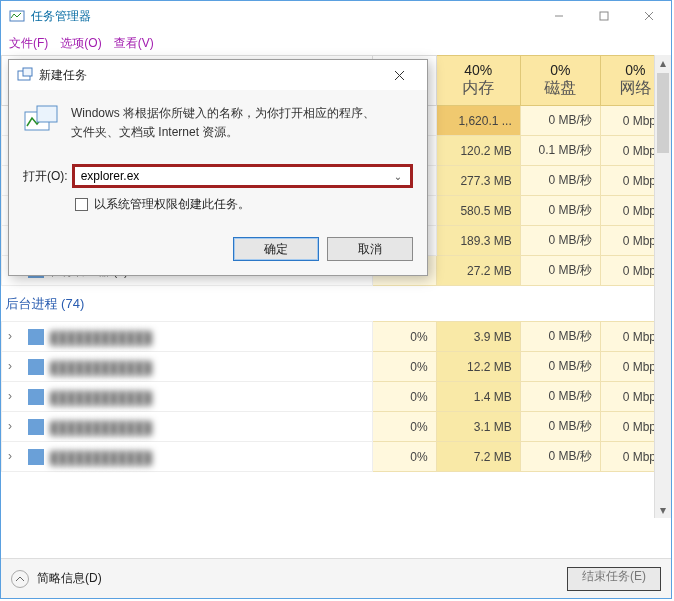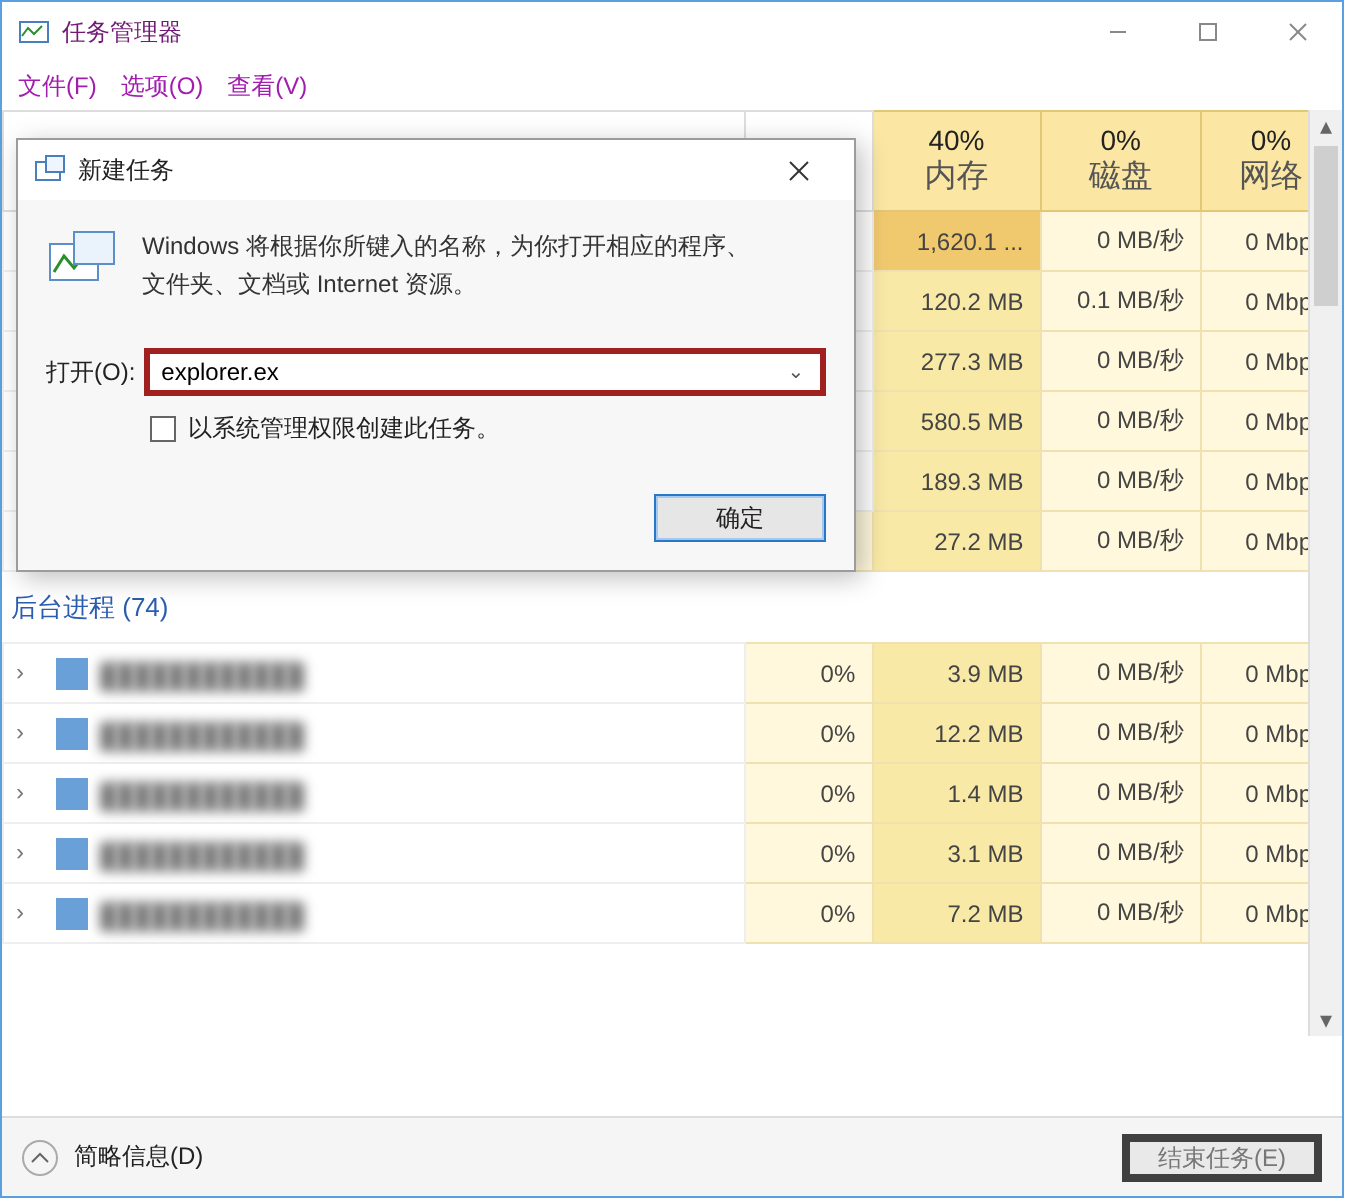--- a/index.html
+++ b/index.html
@@ -1,19 +1,19 @@
 <!DOCTYPE html>
 <html><head>
 <meta charset="utf-8">
 <style>
   * { box-sizing: border-box; }
   html, body { margin:0; padding:0; font-family: "Microsoft YaHei", "Segoe UI", sans-serif; font-size:12px; color:#222; }
   body { background:#fff; width:674px; height:601px; overflow:hidden; position:relative; }
   .window { width:672px; height:599px; border:1px solid #5aa0e0; background:#fff; display:flex; flex-direction:column; position:relative; }
-  .titlebar { height:30px; display:flex; align-items:center; padding:0 0 0 8px; color:#701a75; background:#fff; flex:none; }
+  .titlebar { height:30px; display:flex; align-items:center; padding:0 0 0 8px; color:#0369a1; background:#fff; flex:none; }
   .titlebar .title { flex:1; display:flex; align-items:center; gap:6px; }
   .winbtn { width:45px; height:30px; display:flex; align-items:center; justify-content:center; color:#888; }
   .menubar { height:24px; display:flex; align-items:center; gap:12px; padding:0 8px; color:#a21caf; flex:none; }
   .content { flex:1; position:relative; overflow:hidden; }
   .table { width:100%; border-collapse:collapse; }
   .theadrow th { background:#fbe7a3; border:1px solid #e0c877; height:50px; font-weight:normal; color:#333; }
   .theadrow th .pct { font-size:14px; color:#222; }
   .theadrow th .lbl { font-size:16px; color:#555; }
   tbody tr { height:30px; }
   tbody td { border:1px solid #efe1b0; background:#fff8dd; text-align:right; padding-right:8px; font-size:12px; color:#444; }
@@ -26,23 +26,23 @@
   tbody td.net { width:70px; }
   tr.section td { background:#fff; border:none; font-size:13px; color:#2a5db0; text-align:left; padding-left:4px; height:36px; }
   tbody td.mem.dark { background:#f0c96f; }
   .scrollbar { position:absolute; right:0; top:0; bottom:40px; width:17px; background:#f0f0f0; border-left:1px solid #ddd; }
   .scrollbar .arrow { height:16px; display:flex; align-items:center; justify-content:center; color:#666; }
   .scrollbar .track { position:absolute; top:16px; bottom:16px; left:0; right:0; }
   .scrollbar .thumb { position:absolute; left:2px; right:2px; top:2px; height:80px; background:#cfcfcf; }
   .footer { height:40px; border-top:1px solid #ddd; display:flex; align-items:center; padding:0 10px; background:#f5f5f5; flex:none; }
   .footer .collapse { width:18px; height:18px; border:1px solid #aaa; border-radius:50%; display:flex; align-items:center; justify-content:center; margin-right:8px; color:#666; }
   .footer .spacer { flex:1; }
-  .footer .endtask { height:24px; padding:0 14px; background:#e9e9e9; border:4px solid #404040; color:#777; }
+  .footer .endtask { height:24px; padding:0 14px; background:#e9e9e9; border:1px solid #404040; color:#777; }
   
-  .dialog { position:absolute; left:7px; top:68px; width:420px; background:#f7f7f7; border:1px solid #9c9c9c; box-shadow:3px 3px 12px rgba(0,0,0,.25); z-index:10; }
+  .dialog { position:absolute; left:7px; top:58px; width:420px; background:#f7f7f7; border:1px solid #9c9c9c; box-shadow:3px 3px 12px rgba(0,0,0,.25); z-index:10; }
   .dialog .dtitle { height:30px; display:flex; align-items:center; padding:0 8px; background:#fff; }
   .dialog .dtitle .dicon { width:16px; height:16px; margin-right:6px; }
   .dialog .dtitle .txt { flex:1; font-size:12px; }
   .dialog .close { width:40px; height:28px; display:flex; align-items:center; justify-content:center; font-size:14px; }
   .dialog .dbody { padding:14px 14px 6px 14px; }
   .dialog .msgrow { display:flex; gap:12px; }
   .dialog .bigicon { width:36px; height:32px; flex:none; }
   .dialog .msg { font-size:12px; color:#333; line-height:1.6; }
   .dialog .openrow { display:flex; align-items:center; margin-top:22px; gap:4px; }
   .dialog .openrow label { font-size:12px; }
@@ -245,15 +245,16 @@
           <div class="dd">⌄</div>
         </div>
       </div>
       <div class="chkrow">
         <div class="cb"></div>
         <span>以系统管理权限创建此任务。</span>
       </div>
     </div>
     <div class="btnrow">
       <div class="btn primary">确定</div>
+      <div class="btn">取消</div>
     </div>
   </div>
 </div>
 
 </body></html>

